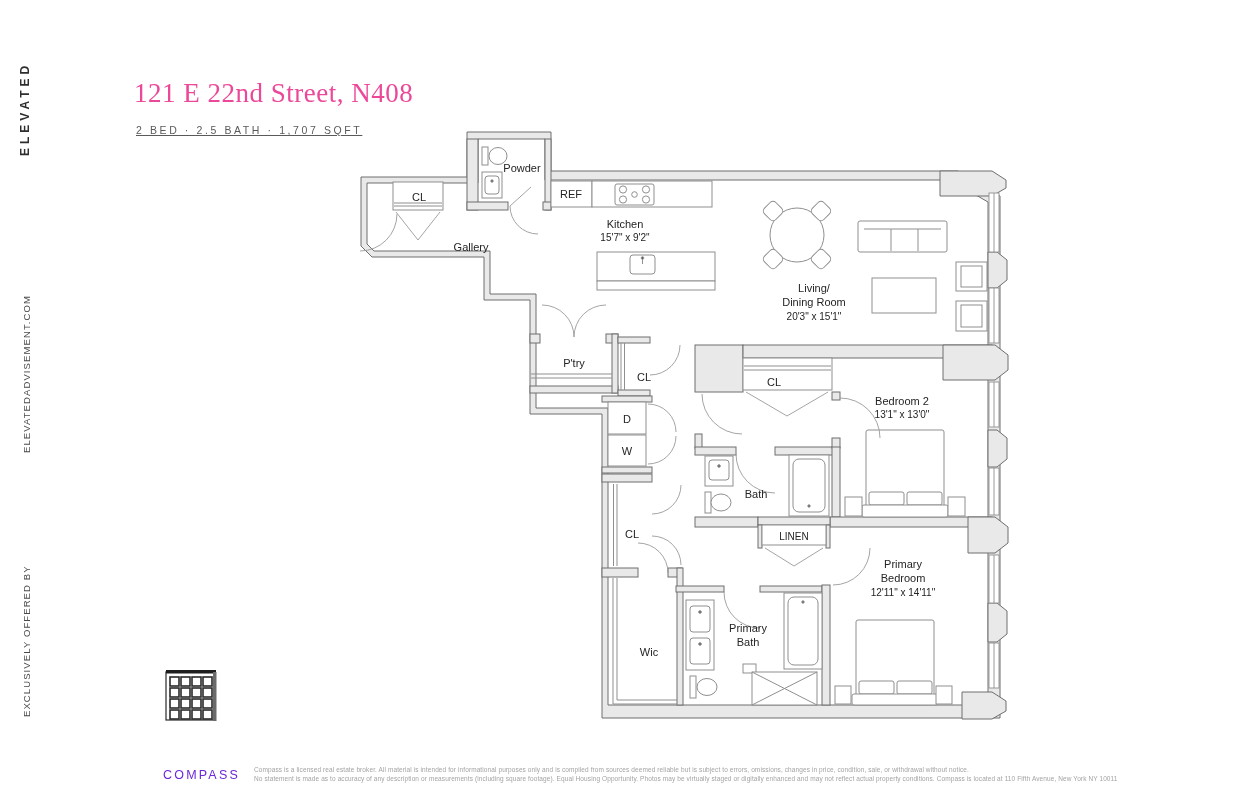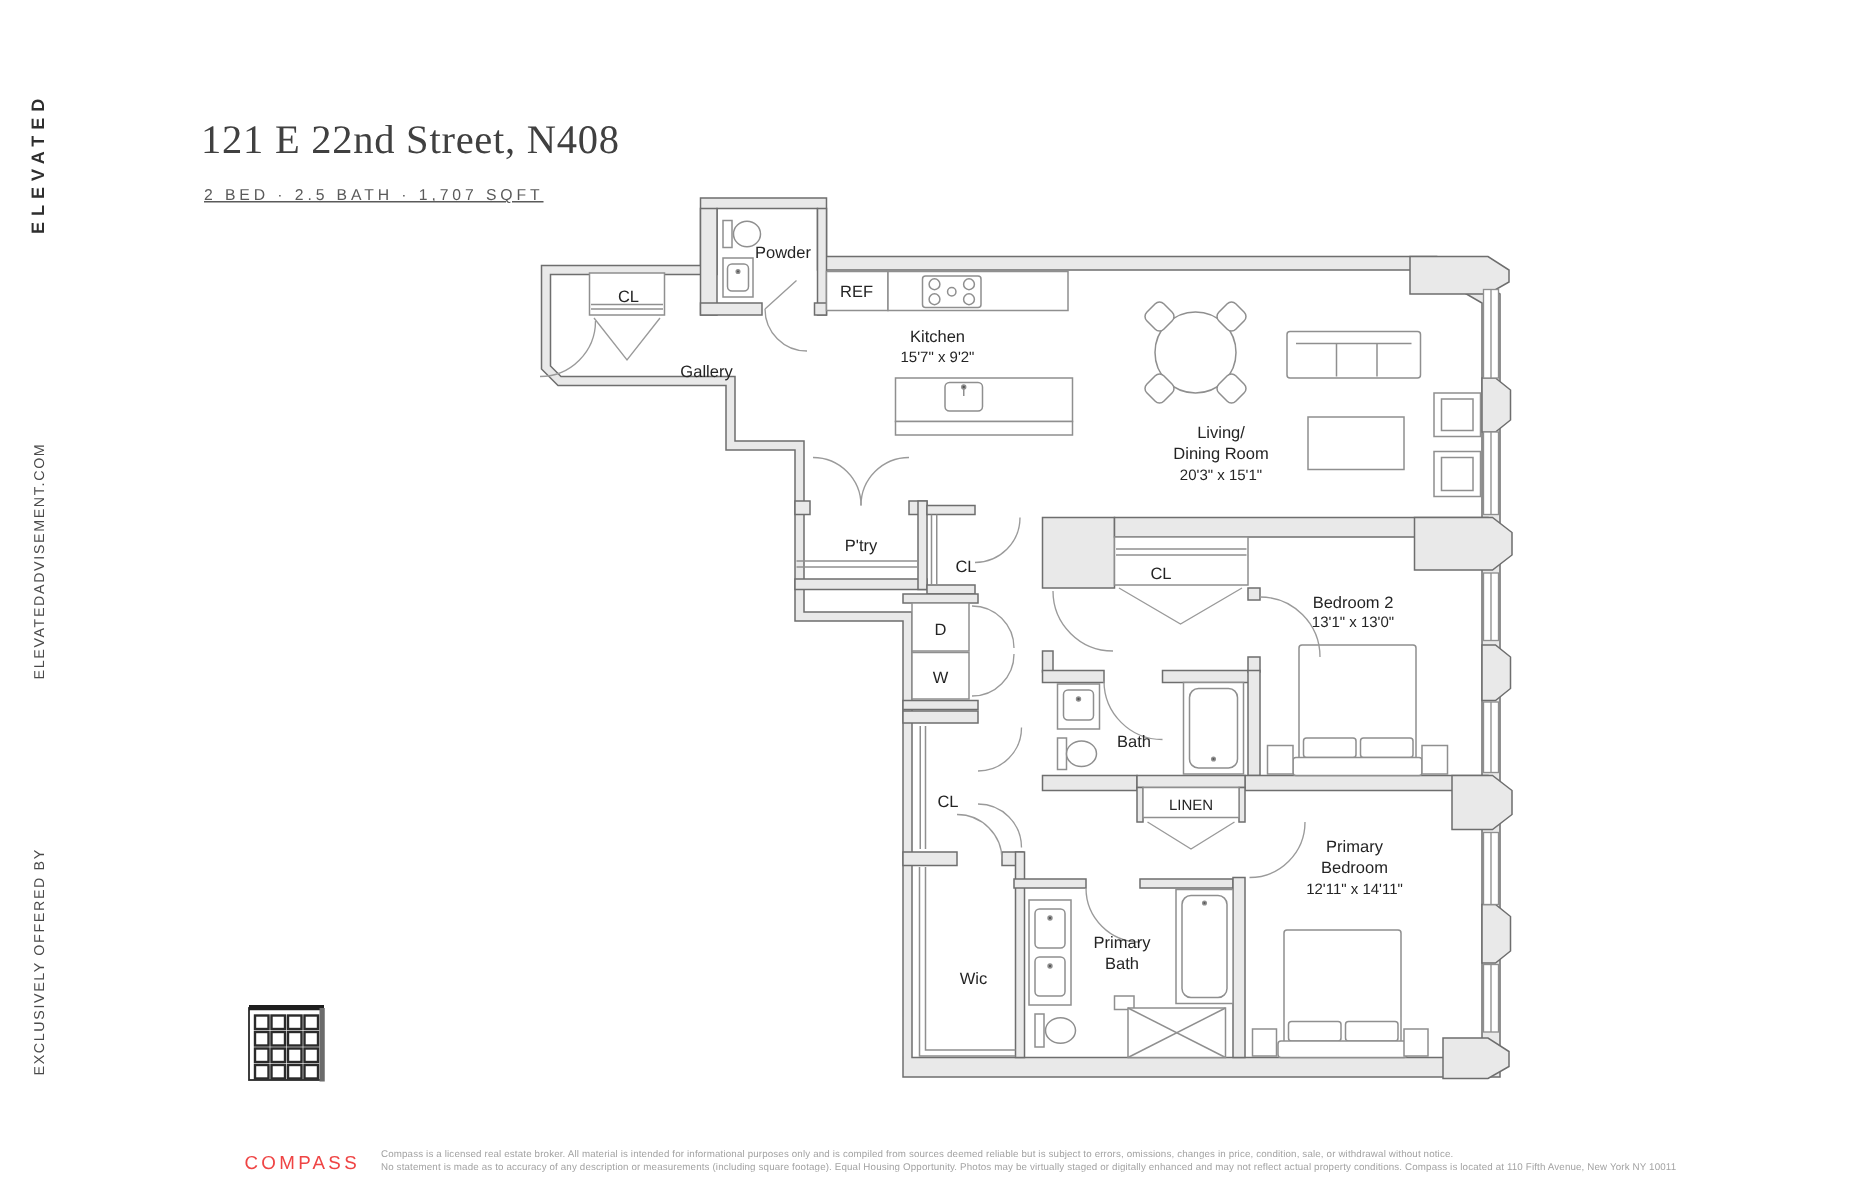--- a/index.html
+++ b/index.html
@@ -1,26 +1,26 @@
 <!DOCTYPE html>
 <html><head>
 <meta charset="utf-8">
 <style>
   html,body{margin:0;padding:0;background:#fff;}
   body{width:1236px;height:800px;position:relative;font-family:"Liberation Sans",sans-serif;overflow:hidden;}
   .vtext{position:absolute;writing-mode:vertical-rl;transform:rotate(180deg);color:#3c3c3c;white-space:nowrap;}
   #brand-vert{left:18px;top:72px;height:84px;font-size:12px;font-weight:700;letter-spacing:4px;color:#2e2e2e;}
   #site-vert{left:21px;top:288px;height:165px;font-size:9.5px;letter-spacing:1.1px;color:#4a4a4a;}
   #offered-vert{left:21px;top:582px;height:135px;font-size:9.5px;letter-spacing:1.1px;color:#4a4a4a;}
-  #page-title{position:absolute;left:134px;top:78px;font-family:"Liberation Serif",serif;font-size:27px;color:#404040;letter-spacing:0.5px;}
+  #page-title{position:absolute;left:134px;top:78px;font-family:"Liberation Serif",serif;font-size:27px;color:#ec4899;letter-spacing:0.5px;}
   #page-subtitle{position:absolute;left:136px;top:124px;font-size:10.5px;letter-spacing:2.6px;color:#5a5a5a;text-decoration:underline;}
   #plan{position:absolute;left:340px;top:120px;}
   #grid-logo{position:absolute;left:163px;top:667px;}
   #footer{position:absolute;left:163px;top:766px;width:1020px;display:flex;align-items:flex-start;}
-  #compass-word{font-size:12.5px;letter-spacing:2.2px;color:#ef4444;font-weight:500;margin-right:14px;margin-top:2px;}
+  #compass-word{font-size:12.5px;letter-spacing:2.2px;color:#6d28d9;font-weight:500;margin-right:14px;margin-top:2px;}
   #disclaimer{font-size:6.5px;line-height:8.5px;color:#a3a3a3;letter-spacing:0.1px;}
   svg text{font-family:"Liberation Sans",sans-serif;fill:#242424;}
   .rl{font-size:11px;} .rd{font-size:10px;}
 </style>
 </head>
 <body>
 
 <div class="vtext" id="brand-vert">ELEVATED</div>
 <div class="vtext" id="site-vert">ELEVATEDADVISEMENT.COM</div>
 <div class="vtext" id="offered-vert">EXCLUSIVELY OFFERED BY</div>

